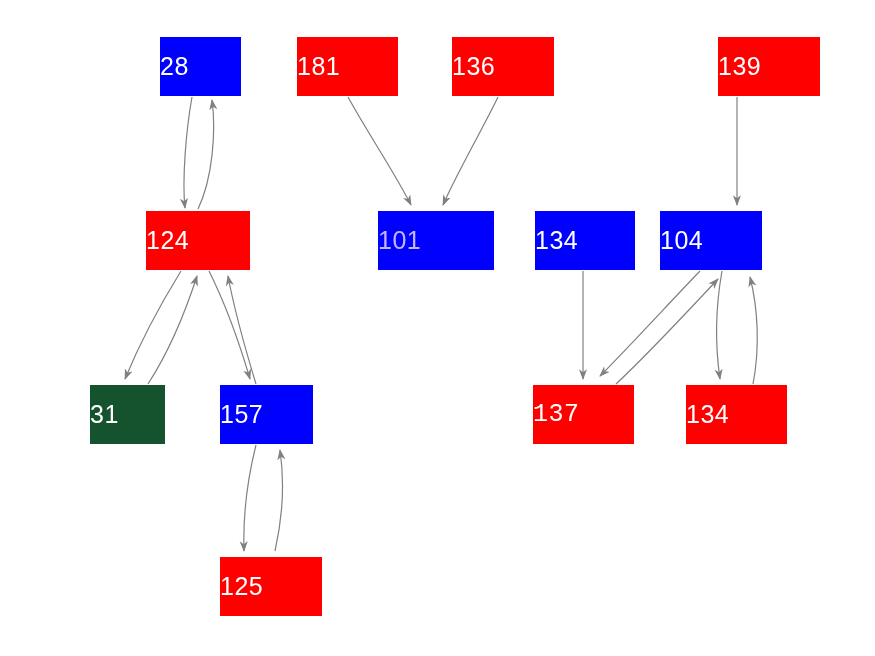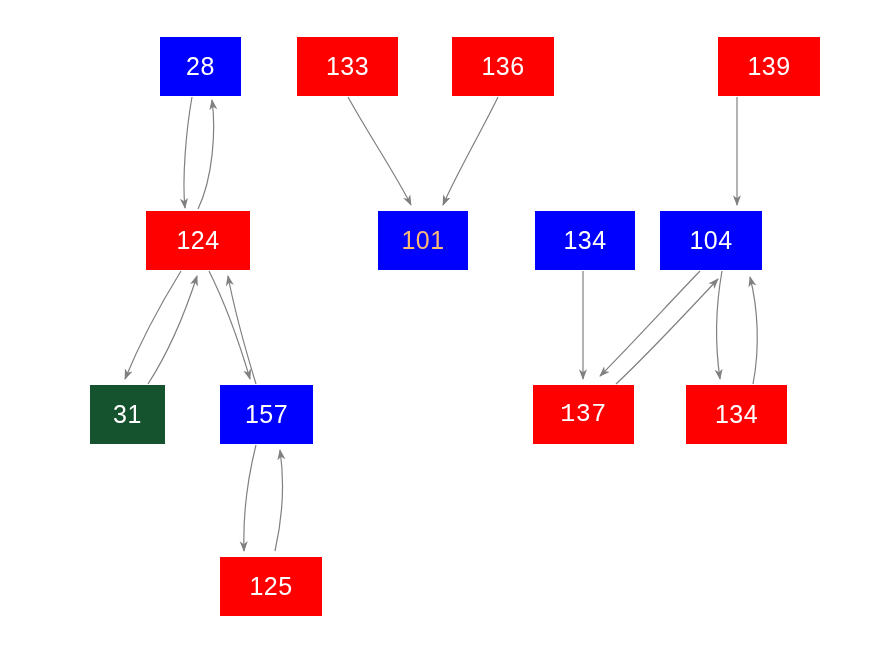--- a/index.html
+++ b/index.html
@@ -20,21 +20,21 @@
     left: 0;
     top: 0;
     width: 875px;
     height: 656px;
   }
   .graph-node {
     position: absolute;
     box-sizing: border-box;
     display: flex;
     align-items: center;
-    justify-content: center;
+    justify-content: flex-start;
     color: #ffffff;
     font-family: "Liberation Sans", sans-serif;
     font-size: 25px;
     line-height: 1;
     letter-spacing: 0.5px;
     user-select: none;
   }
   .node-label {
     pointer-events: none;
   }
@@ -68,32 +68,32 @@
         <path d="M 722 271 C 716 305 715 345 720 379" fill="none" stroke="#808080" stroke-width="1.2" marker-end="url(#arrowhead)"></path>
         <path d="M 753 384 C 760 348 758 308 750 277" fill="none" stroke="#808080" stroke-width="1.2" marker-end="url(#arrowhead)"></path>
       </g>
   </svg>
 
   <div id="nodes-layer">
       <div class="graph-node" style="left: 160px; top: 37px; width: 81px; height: 59px; background: rgb(0, 0, 255); font-size: 25px; color: rgb(255, 255, 255);">
         <span class="node-label">28</span>
       </div>
       <div class="graph-node" style="left: 297px; top: 37px; width: 101px; height: 59px; background: rgb(255, 0, 0); font-size: 25px; color: rgb(255, 255, 255);">
-        <span class="node-label">133</span>
+        <span class="node-label">181</span>
       </div>
       <div class="graph-node" style="left: 452px; top: 37px; width: 102px; height: 59px; background: rgb(255, 0, 0); font-size: 25px; color: rgb(255, 255, 255);">
         <span class="node-label">136</span>
       </div>
       <div class="graph-node" style="left: 686px; top: 37px; width: 102px; height: 59px; background: rgb(255, 0, 0); font-size: 25px; color: rgb(255, 255, 255); margin-left: 32px;">
         <span class="node-label">139</span>
       </div>
       <div class="graph-node" style="left: 146px; top: 211px; width: 104px; height: 59px; background: rgb(255, 0, 0); font-size: 25px; color: rgb(255, 255, 255);">
         <span class="node-label">124</span>
       </div>
-      <div class="graph-node" style="left: 378px; top: 211px; width: 90px; height: 59px; background: rgb(0, 0, 255); font-size: 25px; color: #fdba74;">
+      <div class="graph-node" style="left: 378px; top: 211px; width: 116px; height: 59px; background: rgb(0, 0, 255); font-size: 25px; color: #c4b5fd;">
         <span class="node-label">101</span>
       </div>
       <div class="graph-node" style="left: 535px; top: 211px; width: 100px; height: 59px; background: rgb(0, 0, 255); font-size: 25px; color: rgb(255, 255, 255);">
         <span class="node-label">134</span>
       </div>
       <div class="graph-node" style="left: 660px; top: 211px; width: 102px; height: 59px; background: rgb(0, 0, 255); font-size: 25px; color: rgb(255, 255, 255);">
         <span class="node-label">104</span>
       </div>
       <div class="graph-node" style="left: 90px; top: 385px; width: 75px; height: 59px; background: #14532d; font-size: 25px; color: rgb(255, 255, 255);">
         <span class="node-label">31</span>

